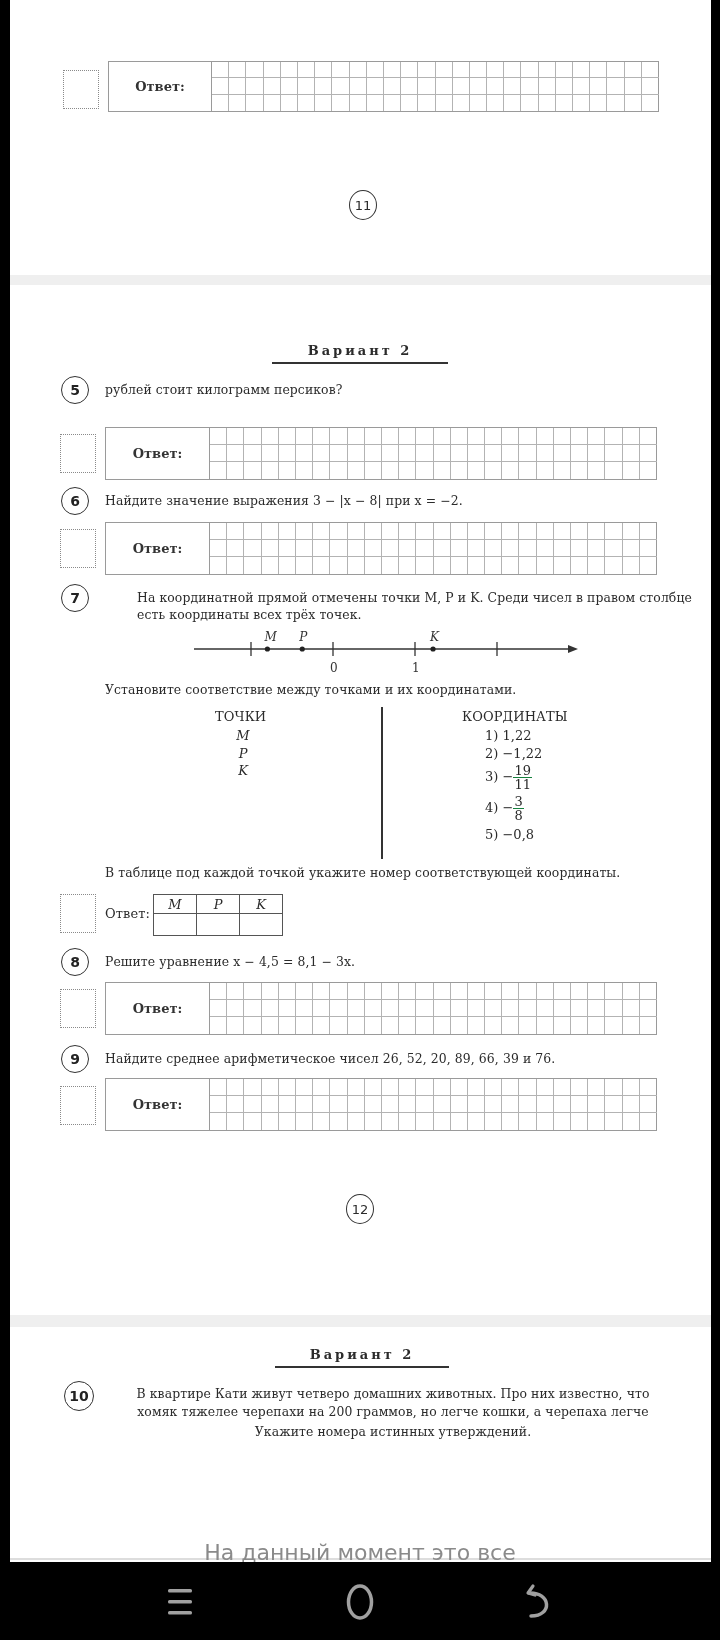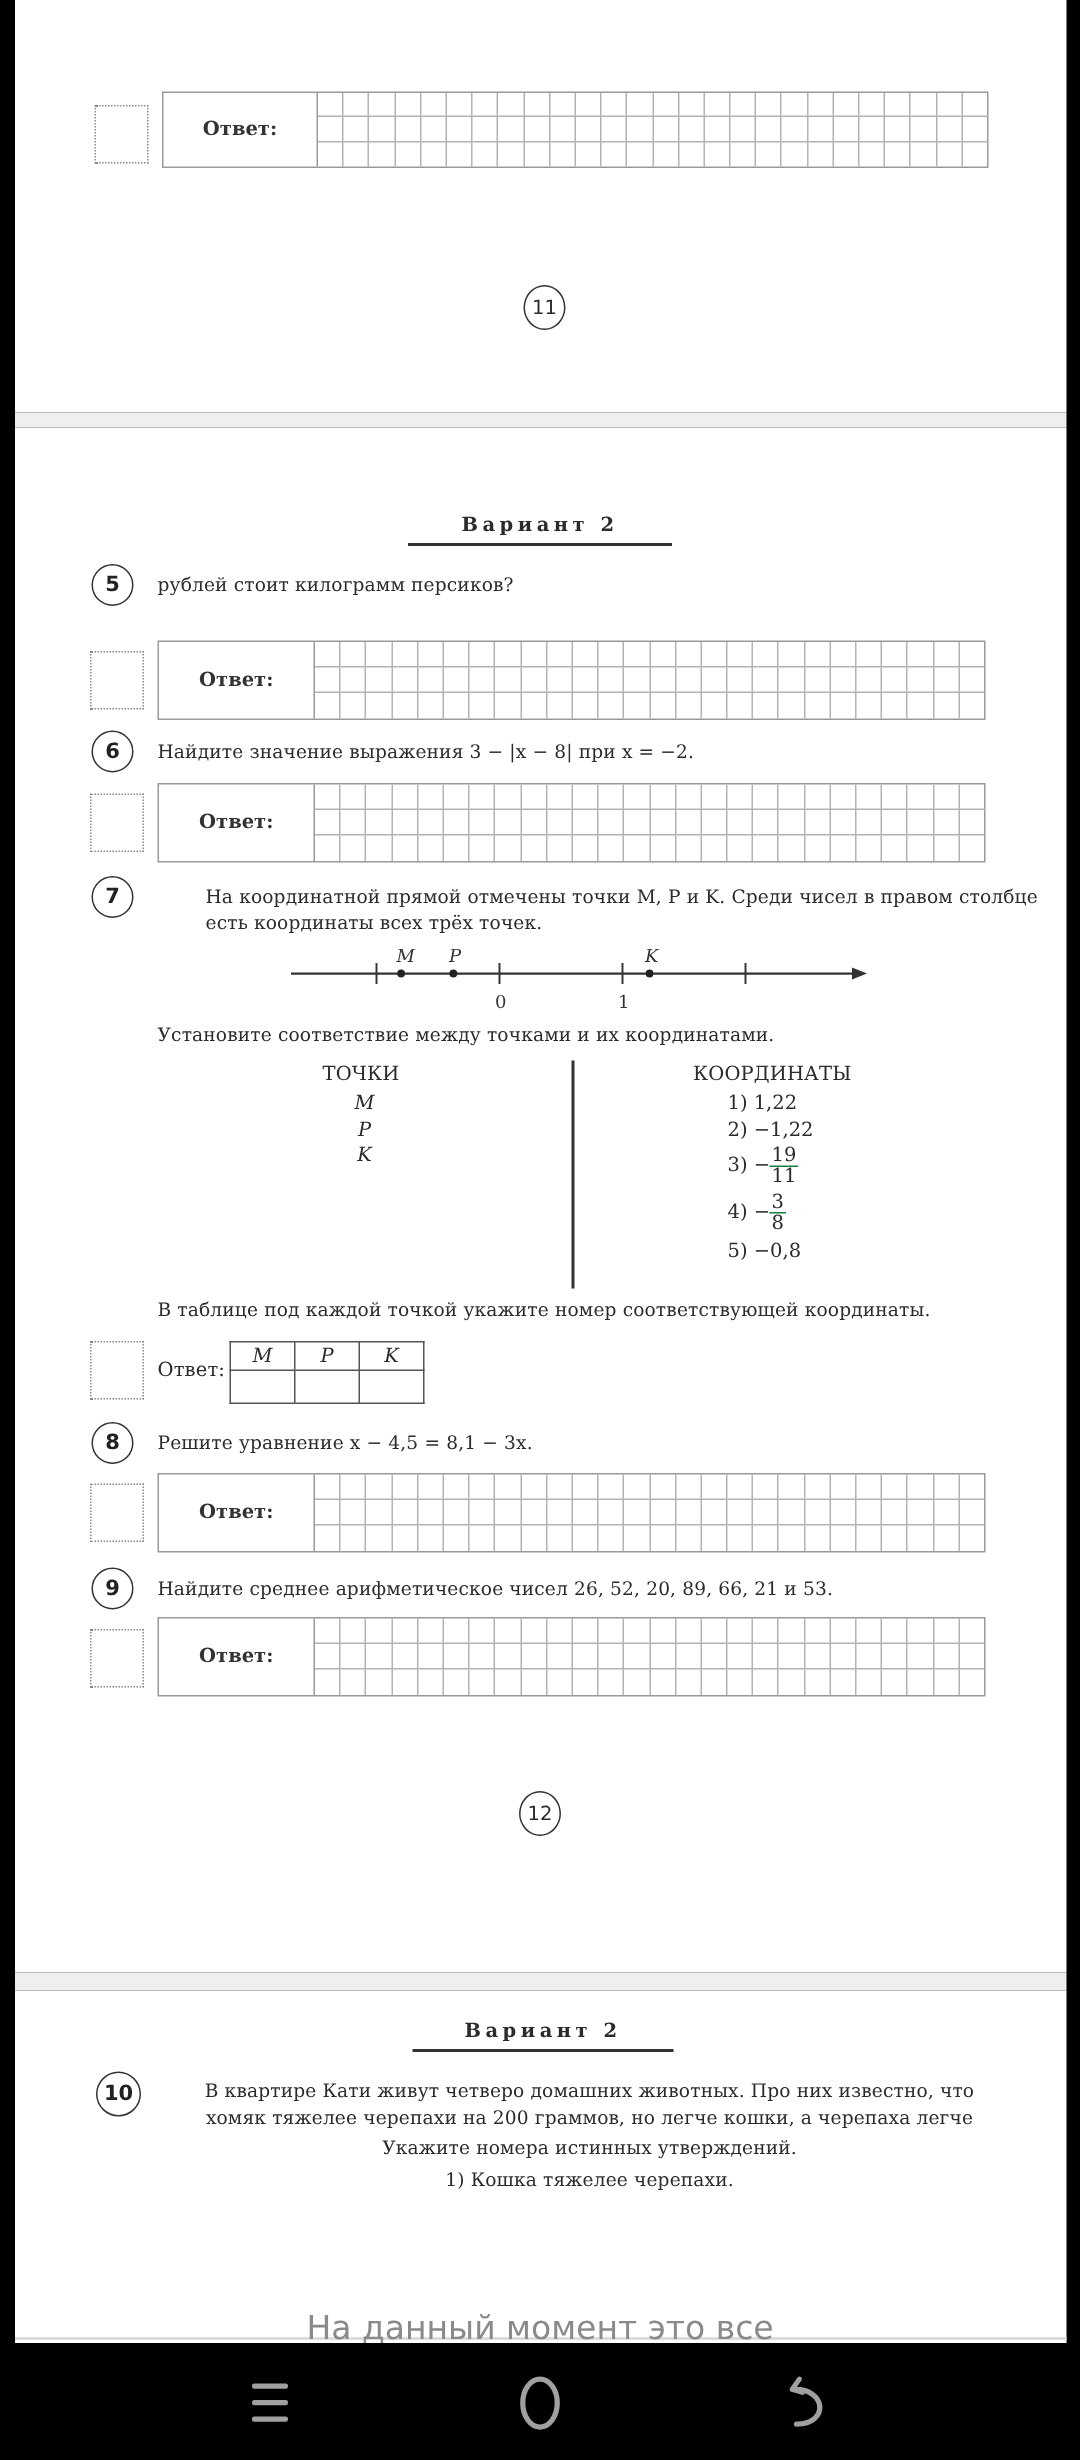--- a/index.html
+++ b/index.html
@@ -459,21 +459,21 @@
       <div style="border-bottom: none;"></div>
       <div style="border-bottom: none;"></div>
       <div style="border-bottom: none;"></div>
       <div style="border-bottom: none;"></div>
       <div style="border-bottom: none;"></div>
       <div style="border-bottom: none; border-right: none;"></div>
     </div>
 </div>
 
 <div class="qnum" style="left:61px; top:1045px;">9</div>
-<div class="qtext" style="left:105px; top:1050px; width:560px;">Найдите среднее арифметическое чисел 26, 52, 20, 89, 66, 21 и 53.</div>
+<div class="qtext" style="left:105px; top:1050px; width:560px;">Найдите среднее арифметическое чисел 26, 52, 20, 89, 66, 39 и 76.</div>
 <div class="dotbox" style="left:60px; top:1086px;"></div>
 <div class="ansbox" style="left:105px; top:1078px; width:550px; height:51px;">
   <div class="anslabel" style="width:103px;">Ответ:</div>
   <div class="grid" style="left:103px; width:447px; grid-template-columns:repeat(26,1fr); grid-template-rows:repeat(3,1fr); border-left:1px solid #9a9a9a;">
       <div></div>
       <div></div>
       <div></div>
       <div></div>
       <div></div>
       <div></div>
@@ -559,21 +559,20 @@
 <div class="page" style="top:1327px; height:235px;"></div>
 
 <div class="variant" style="left:272px; top:1347px; width:180px;">Вариант 2</div>
 <div class="variant-line" style="left:275px; top:1366px; width:174px;"></div>
 
 <div class="qnum" style="left:64px; top:1381px; width:28px; height:28px;">10</div>
 <div class="qtext" style="left:108px; top:1385px; width:570px; line-height:17.5px;text-align:center;">
   <div>В квартире Кати живут четверо домашних животных. Про них известно, что</div>
   <div>хомяк тяжелее черепахи на 200 граммов, но легче кошки, а черепаха легче</div>
   <div style="margin-top:3px;">Укажите номера истинных утверждений.</div>
-  <div style="margin-top:3px;">1)  Кошка тяжелее черепахи.</div>
 </div>
 
 <div class="abs" style="left:10px; top:1558px; width:701px; height:2px; background:#ddd;"></div>
 <div class="footer-text">На данный момент это все</div>
 
 <div class="navbar">
   <div class="navbtn" style="left:160px;">
     <svg width="30" height="40">
       <rect x="3" y="7" width="24" height="3.5" rx="1.5" fill="#a0a0a0"></rect>
       <rect x="3" y="18" width="24" height="3.5" rx="1.5" fill="#a0a0a0"></rect>

